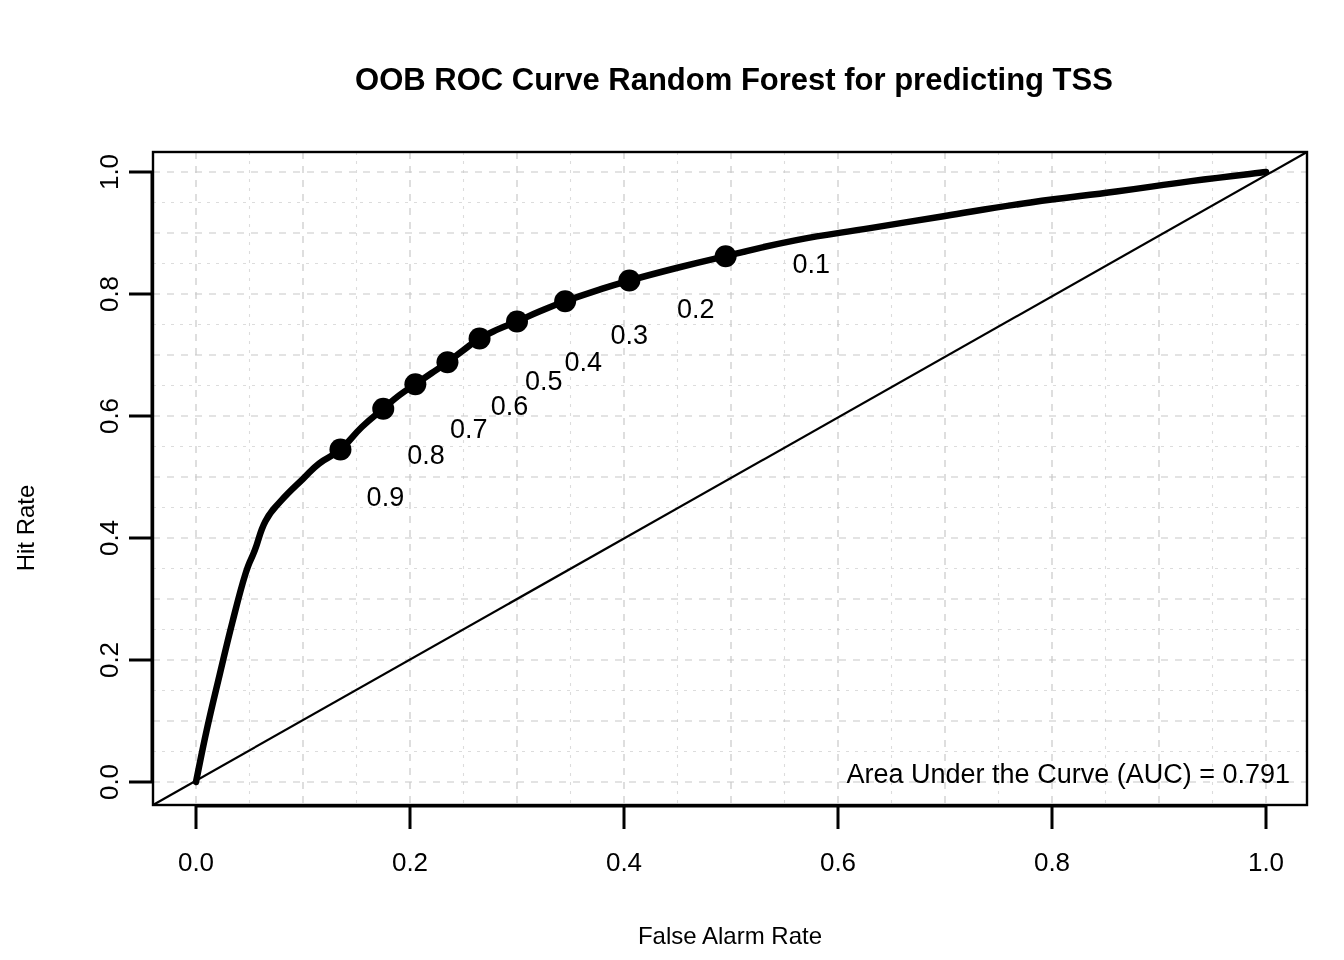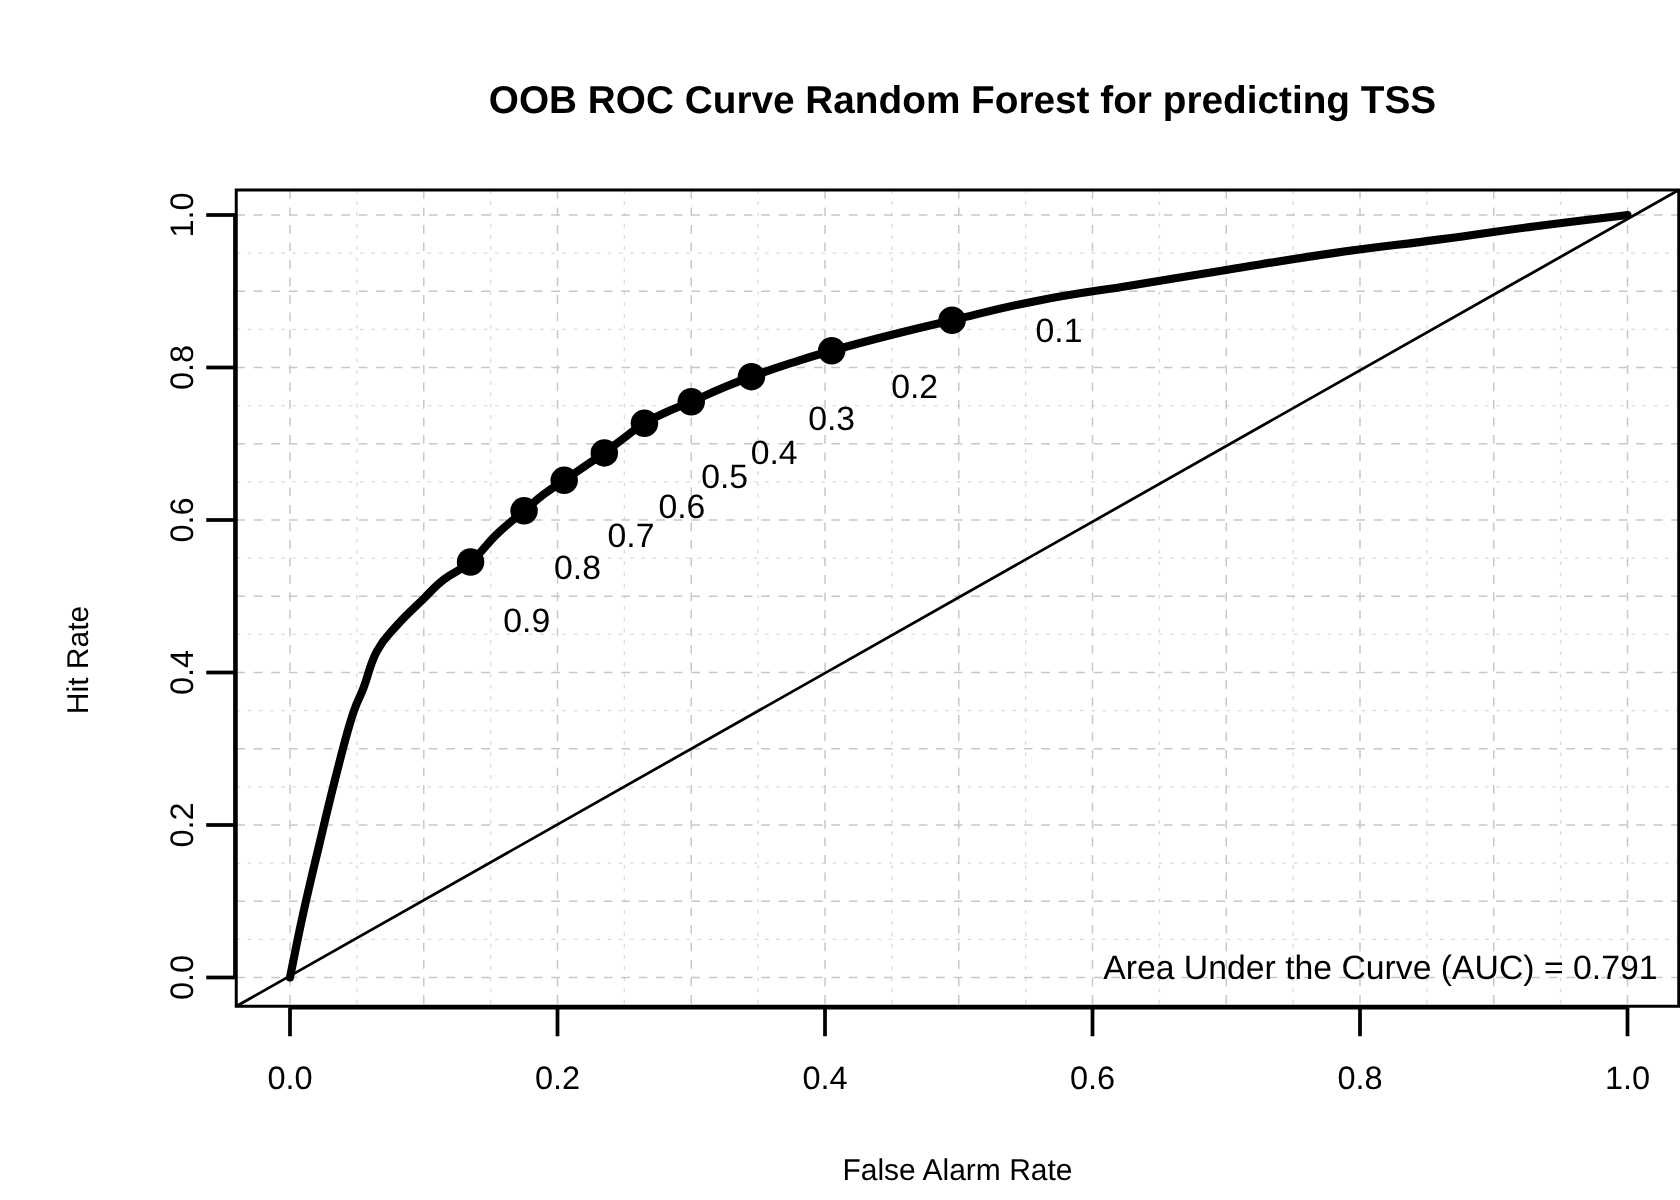--- a/index.html
+++ b/index.html
@@ -3,21 +3,21 @@
 <meta charset="utf-8">
 <style>
   html,body{margin:0;padding:0;}
   body{
     width:1344px;height:960px;
     background:#ffffff;
     font-family:"Liberation Sans", sans-serif;
     overflow:hidden;
     position:relative;
   }
-  #plot-root{position:absolute;left:0;top:0;width:1105px;height:960px;margin-left:36px;}
+  #plot-root{position:absolute;left:0;top:0;width:1105px;height:960px;}
   svg{display:block;}
   .chart-title{
     font-size:31px;font-weight:bold;fill:#000;
     font-family:"Liberation Sans", sans-serif;
   }
   .axis-title{
     font-size:24px;fill:#000;
     font-family:"Liberation Sans", sans-serif;
   }
   .tick-label{

